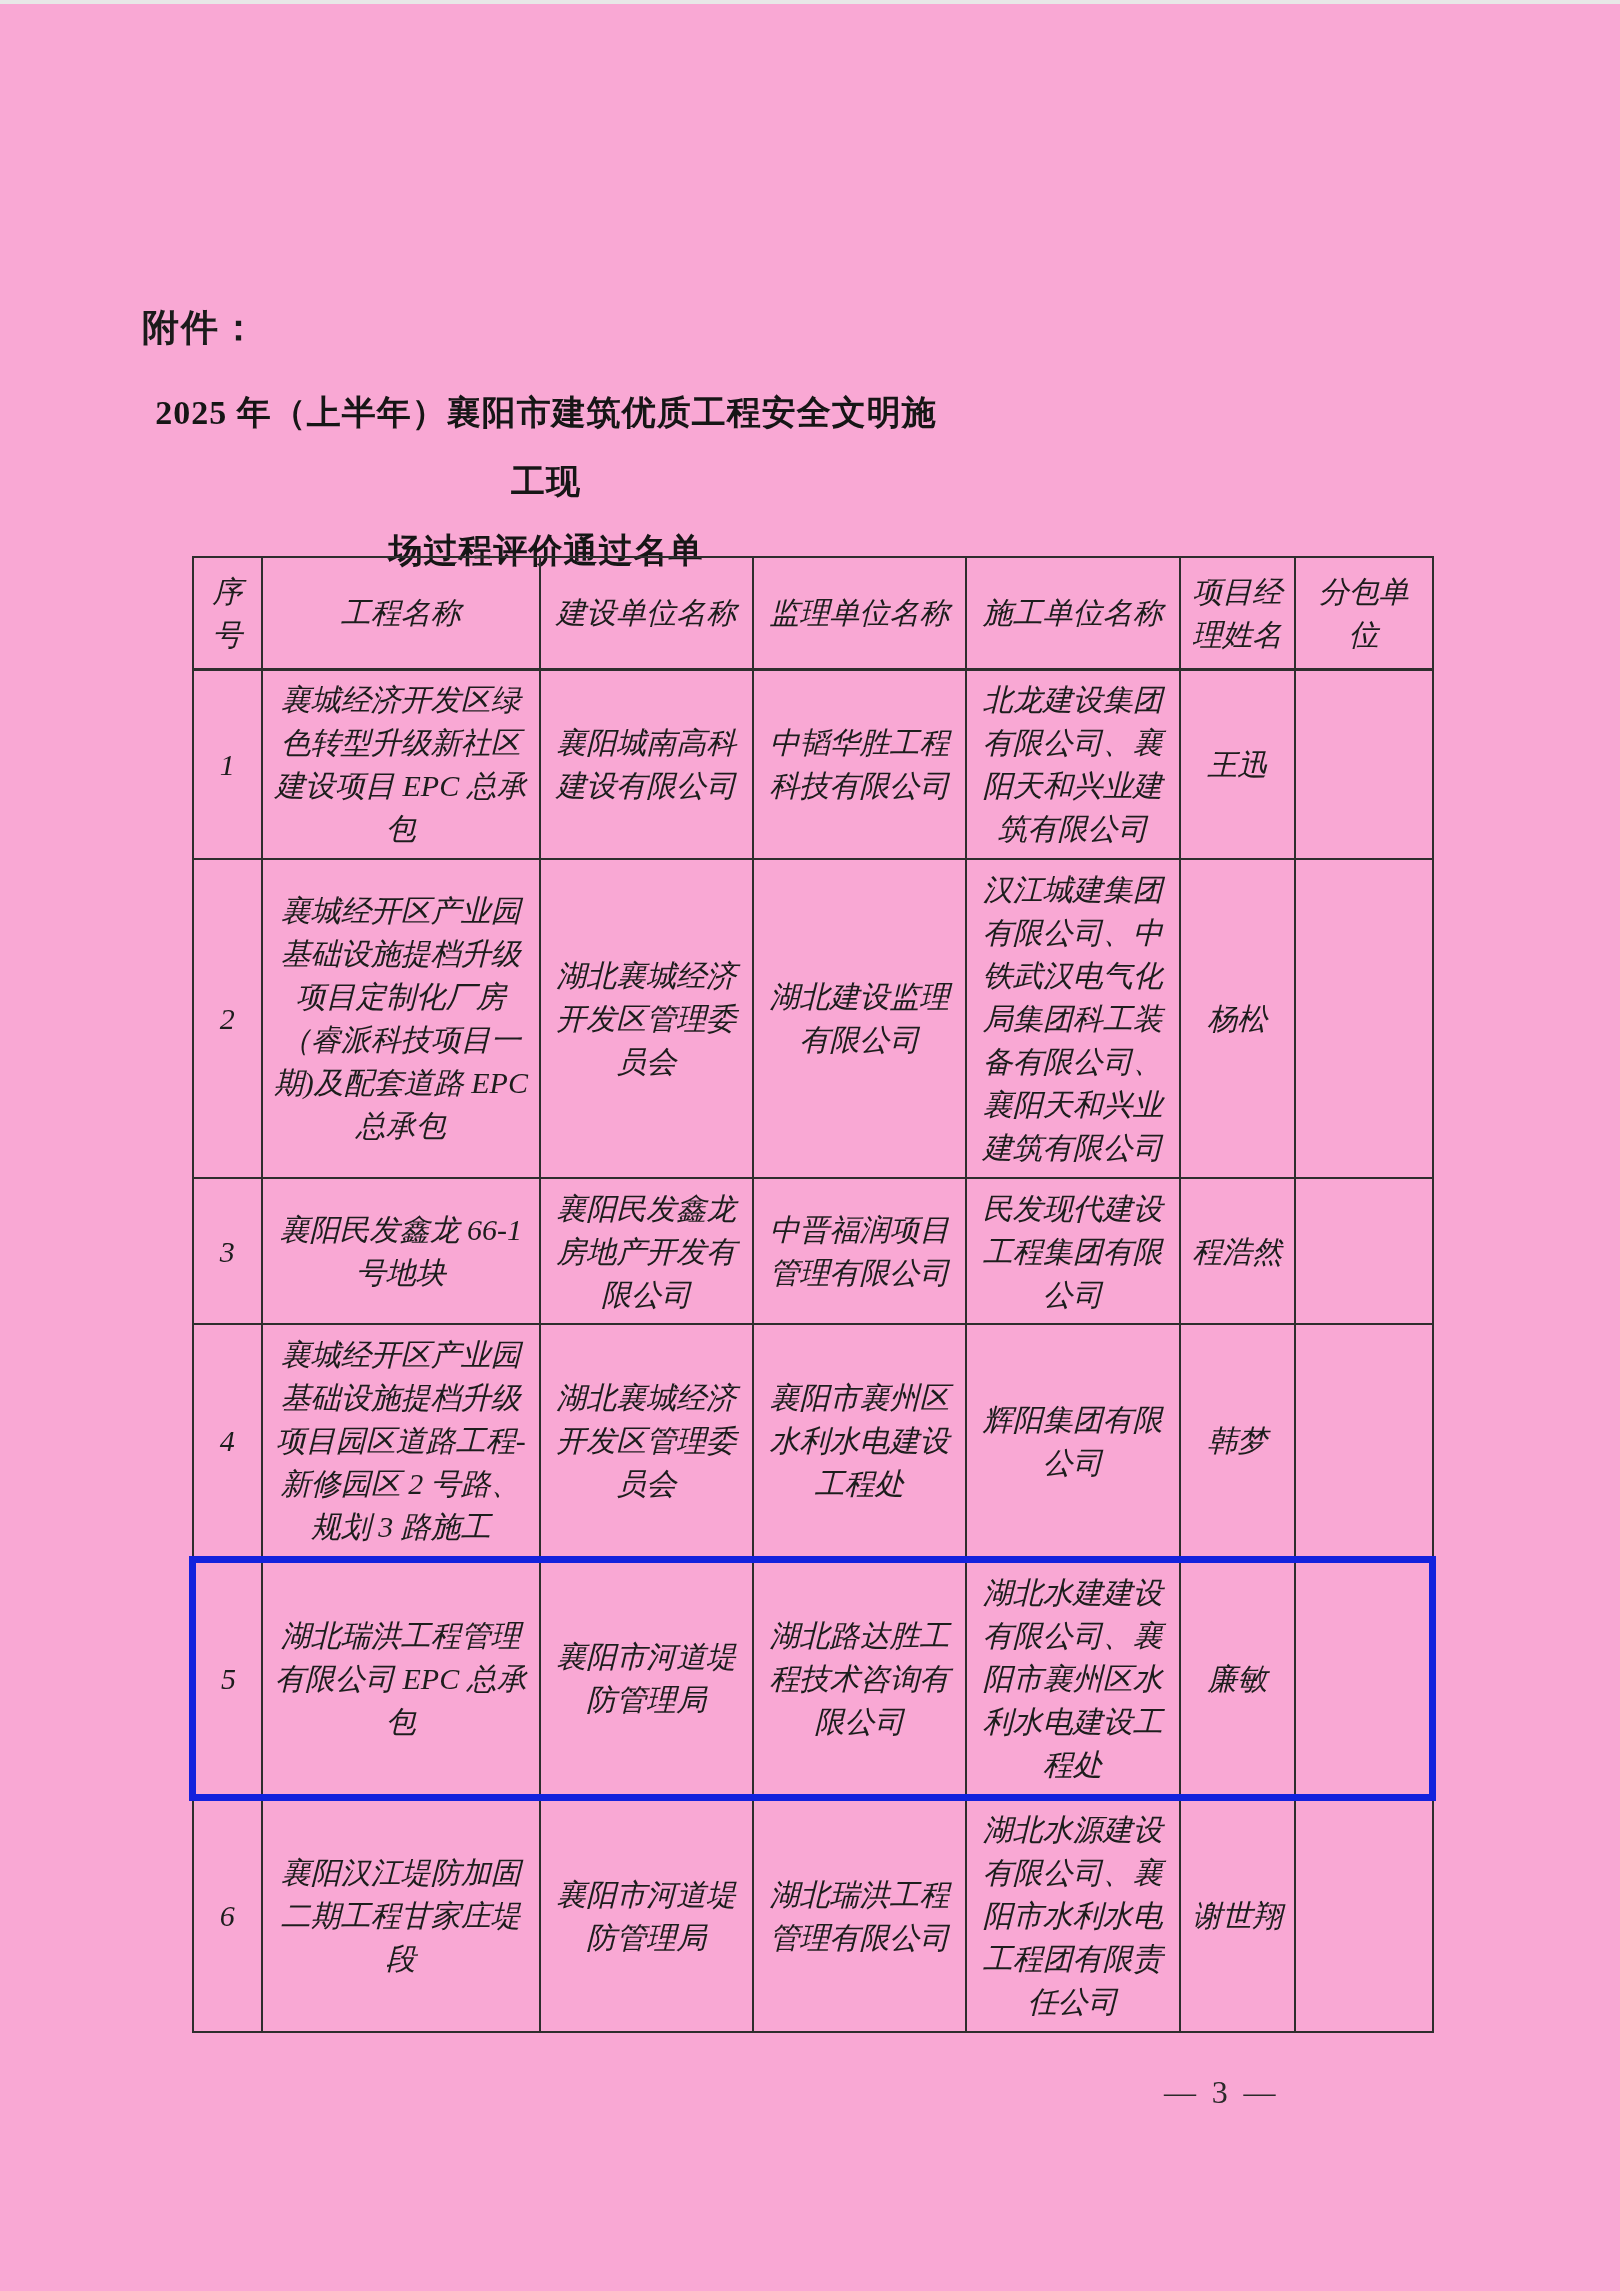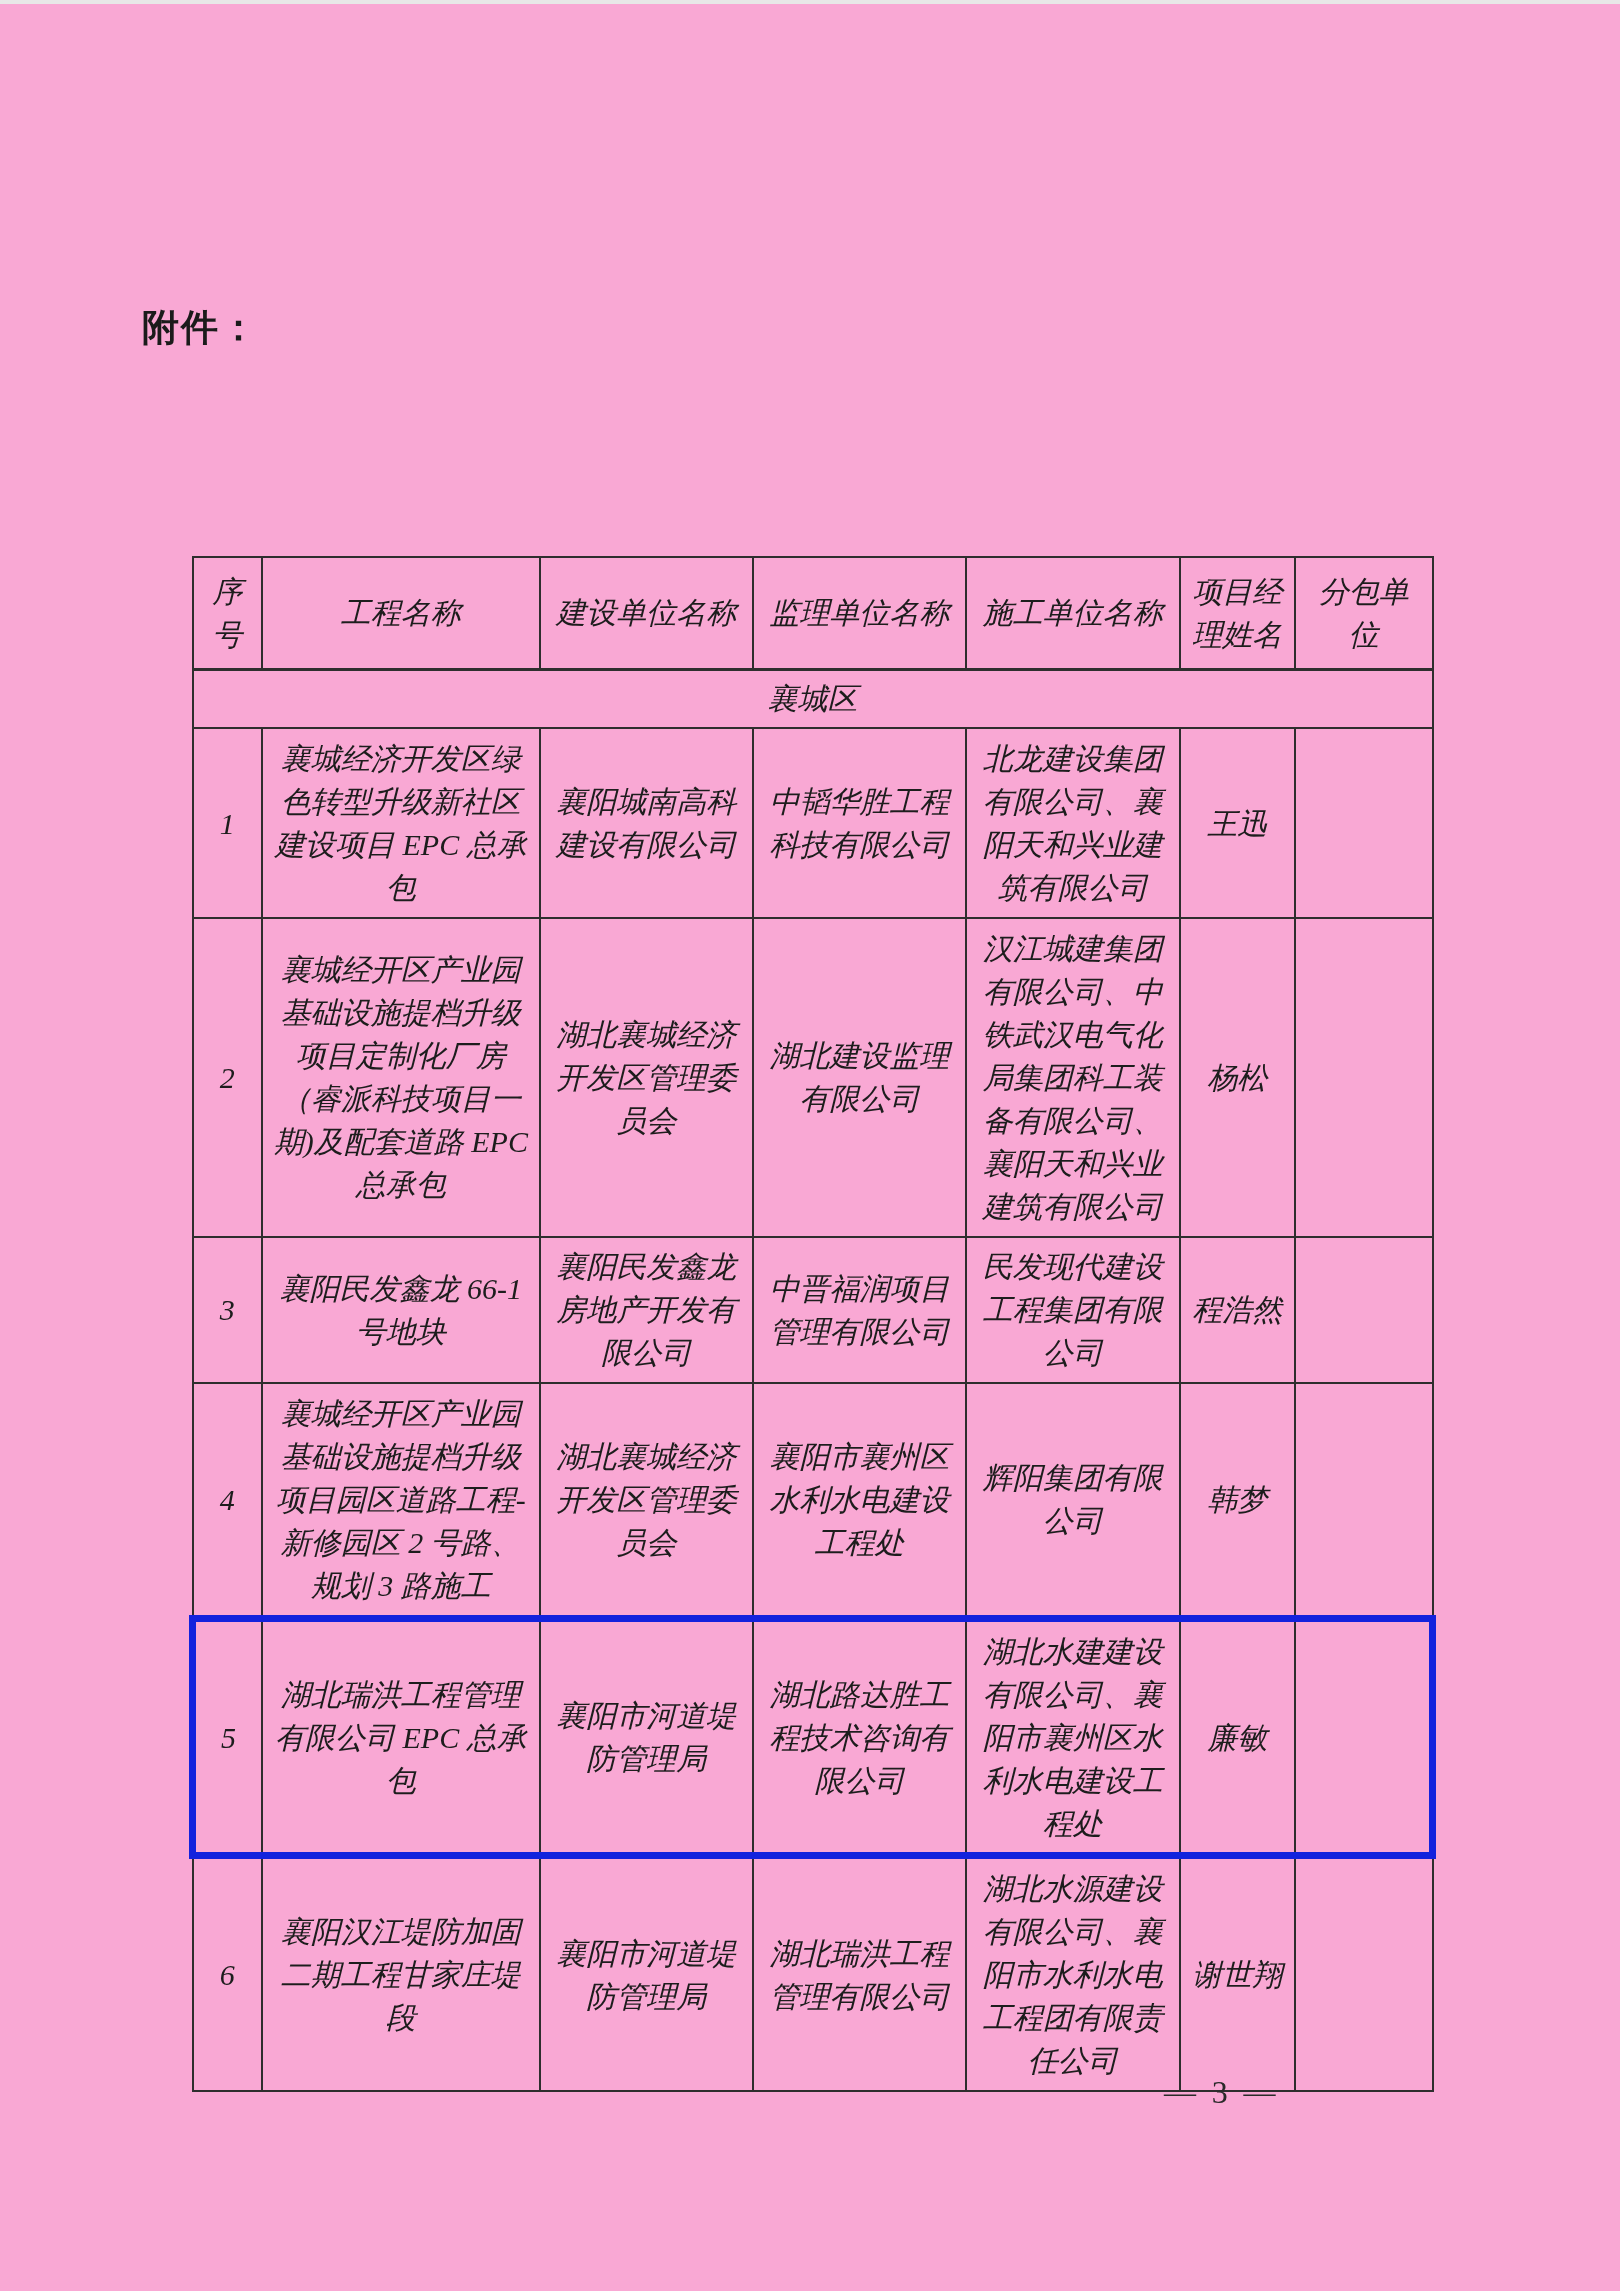--- a/index.html
+++ b/index.html
@@ -87,20 +87,24 @@
     color: #2a2a2a;
   }
 </style>
 </head>
 <body>
 
 <div class="page">
 
   <div class="attachment">附件：</div>
 
+  <div class="title-block">
+    <div>2025 年（上半年）襄阳市建筑优质工程安全文明施工现</div>
+    <div>场过程评价通过名单</div>
+  </div>
 
   <table class="projects">
     <colgroup>
       <col style="width:5.6%">
       <col style="width:22.4%">
       <col style="width:17.2%">
       <col style="width:17.2%">
       <col style="width:17.2%">
       <col style="width:9.3%">
       <col style="width:11.1%">
@@ -110,23 +114,20 @@
           <th>序号</th>
           <th>工程名称</th>
           <th>建设单位名称</th>
           <th>监理单位名称</th>
           <th>施工单位名称</th>
           <th>项目经理姓名</th>
           <th>分包单位</th>
         </tr>
     </thead>
     <tbody id="table-body">
-      <tr class="section-row">
-        <td colspan="7">襄城区</td>
-      </tr>
     <tr>
           <td>1</td>
           <td>襄城经济开发区绿色转型升级新社区建设项目 EPC 总承包</td>
           <td>襄阳城南高科建设有限公司</td>
           <td>中韬华胜工程科技有限公司</td>
           <td>北龙建设集团有限公司、襄阳天和兴业建筑有限公司</td>
           <td>王迅</td>
           <td></td>
         </tr>
         <tr>

